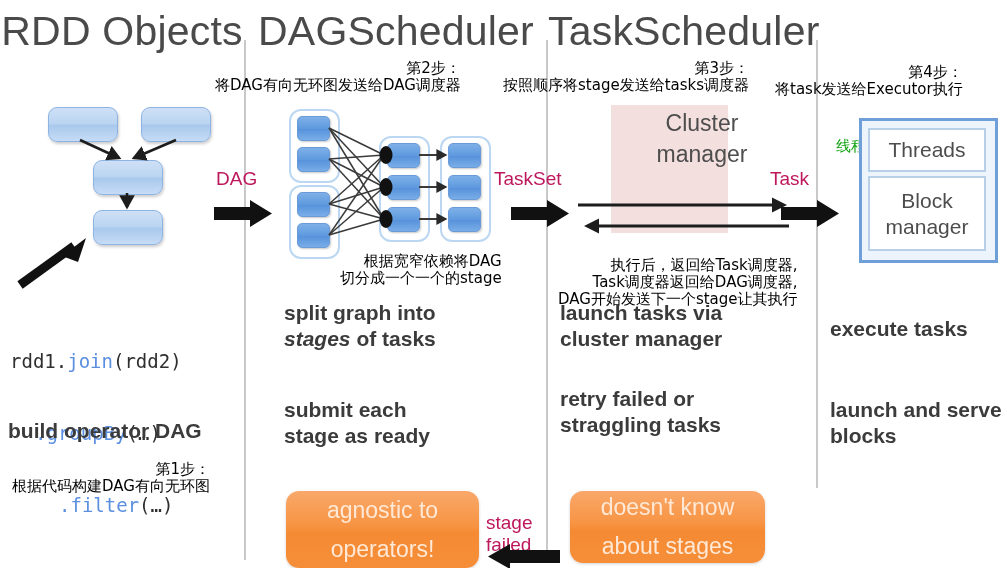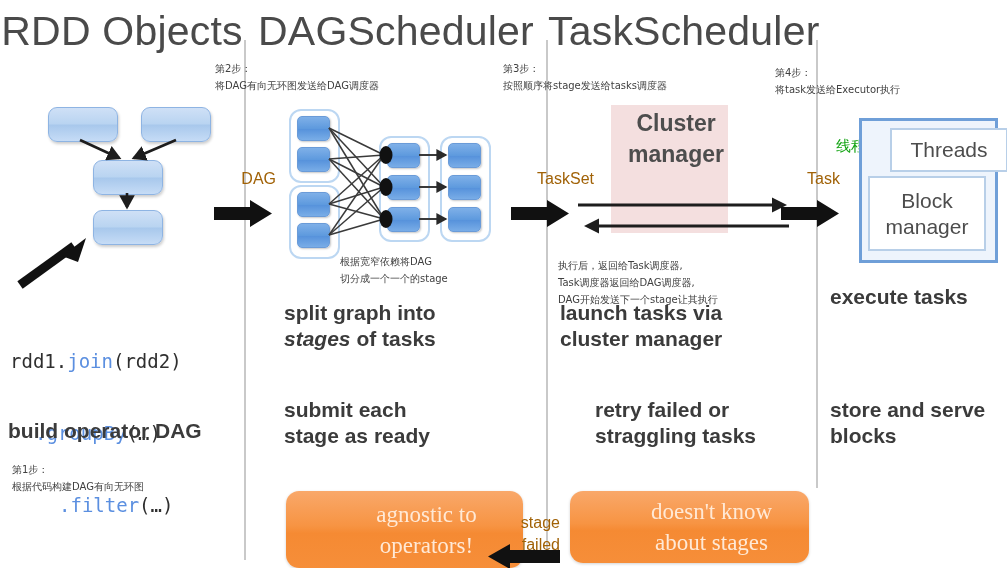--- a/index.html
+++ b/index.html
@@ -22,34 +22,35 @@
   
   .desc{
     position:absolute;color:#3b3b3b;font-size:21px;line-height:26px;
     font-weight:600;white-space:pre-line;
     font-family:"Liberation Sans","DejaVu Sans",sans-serif;
   }
   .desc em{font-style:italic;font-weight:700;}
 
   
   .zh-red{
-    position:absolute;color:#404040;font-size:10px;line-height:17px;
+    position:absolute;color:#000000;font-size:15px;line-height:17px;
     white-space:pre-line;font-weight:400;
     font-family:"DejaVu Sans","Liberation Sans",sans-serif;
+    text-align:right;
   }
   .zh-green{
     position:absolute;color:#13a413;font-size:15px;line-height:17px;
     white-space:nowrap;font-weight:400;
     font-family:"DejaVu Sans","Liberation Sans",sans-serif;
   }
 
   
   .flow-label{
-    position:absolute;color:#a16207;font-size:16px;line-height:22px;
-    font-weight:400;white-space:pre-line;text-align:right;
+    position:absolute;color:#be185d;font-size:19px;line-height:22px;
+    font-weight:400;white-space:pre-line;text-align:left;
     font-family:"Liberation Sans","DejaVu Sans",sans-serif;
   }
 
   
   .code{
     position:absolute;font-family:"DejaVu Sans Mono","Liberation Mono",monospace;
     font-size:19px;line-height:24px;color:#2f2f2f;white-space:pre;
   }
   .code .m{color:#5b8fe0;}
 
@@ -87,25 +88,24 @@
     position:absolute;border:2px solid #b8cfe8;background:#ffffff;
     display:flex;align-items:center;justify-content:center;text-align:center;
     color:#4d4d4d;font-size:21px;line-height:26px;white-space:pre-line;
     font-family:"Liberation Sans","DejaVu Sans",sans-serif;
   }
 
   
   .orange{
     position:absolute;border-radius:13px;
     background:linear-gradient(to bottom,#f9a86a 0%,#f79443 45%,#f58a33 55%,#f68e39 100%);
-    color:#ffe9d6;font-size:23px;line-height:31px;text-align:center;
+    color:#ffe9d6;font-size:23px;line-height:39px;text-align:center;
     display:flex;align-items:center;justify-content:center;white-space:pre-line;
     box-shadow:0 1px 3px rgba(0,0,0,.18);
-    font-family:Liberation Serif, serif;
-    padding-left:44px;
+    font-family:Liberation Sans, sans-serif;
   }
 
   svg{overflow:visible;}
 </style>
 </head>
 <body>
 
 <div id="stage">
 
   <div class="divider" style="left:244px;top:40px;height:520px;"></div>
@@ -213,47 +213,47 @@
   <div class="desc" style="left:284px;top:300px;"><span>split graph into</span><br><em>stages</em><span> of tasks</span></div>
   <div class="desc" style="left:284px;top:397px;">submit each
 stage as ready</div>
 
   <div class="flow-label" style="left:494px;top:168px;width:100px;">TaskSet</div>
   <svg class="abs" style="left:511px;top:198px;width:62px;height:32px;" viewBox="0 0 62 32">
     <path d="M0,9 L36,9 L36,2 L58,15.5 L36,29 L36,22 L0,22 z" fill="#111"></path>
   </svg>
 
   <div class="cluster-box" style="left:611px;top:105px;width:117px;height:128px;"></div>
-  <div class="cluster-text" style="left:607px;top:108px;width:138px;font-weight:bold;">Cluster
+  <div class="cluster-text" style="left:633px;top:108px;width:138px;">Cluster
 manager</div>
 
   <svg class="abs" style="left:578px;top:196px;width:215px;height:42px;" viewBox="0 0 215 42">
     <path d="M0,9 L196,9" stroke="#1d1d1d" stroke-width="3" fill="none"></path>
     <path d="M194,1.5 L209,9 L194,16.5 z" fill="#1d1d1d"></path>
     <path d="M19,30 L211,30" stroke="#1d1d1d" stroke-width="3" fill="none"></path>
     <path d="M21,22.5 L6,30 L21,37.5 z" fill="#1d1d1d"></path>
   </svg>
 
   <div class="desc" style="left:560px;top:300px;">launch tasks via
 cluster manager</div>
-  <div class="desc" style="left:560px;top:397px;margin-left:35px;">retry failed or
+  <div class="desc" style="left:560px;top:386px;">retry failed or
 straggling tasks</div>
 
   <div class="flow-label" style="left:770px;top:168px;width:70px;">Task</div>
   <svg class="abs" style="left:781px;top:198px;width:62px;height:32px;" viewBox="0 0 62 32">
     <path d="M0,9 L36,9 L36,2 L58,15.5 L36,29 L36,22 L0,22 z" fill="#111"></path>
   </svg>
 
   <div class="worker-outer" style="left:859px;top:118px;width:133px;height:139px;"></div>
-  <div class="worker-inner" style="left:868px;top:128px;width:114px;height:40px;margin-left:22px;">Threads</div>
+  <div class="worker-inner" style="left:868px;top:128px;width:114px;height:40px;">Threads</div>
   <div class="worker-inner" style="left:868px;top:176px;width:114px;height:71px;">Block
 manager</div>
 
-  <div class="desc" style="left:830px;top:284px;">execute tasks</div>
-  <div class="desc" style="left:830px;top:397px;">store and serve
+  <div class="desc" style="left:830px;top:316px;">execute tasks</div>
+  <div class="desc" style="left:830px;top:397px;">launch and serve
 blocks</div>
 
   <div class="orange" style="left:286px;top:491px;width:193px;height:77px;">agnostic to
 operators!</div>
   <div class="orange" style="left:570px;top:491px;width:195px;height:72px;">doesn't know
 about stages</div>
 
   <div class="flow-label" style="left:486px;top:512px;width:74px;">stage
 failed</div>
   <svg class="abs" style="left:488px;top:544px;width:72px;height:26px;" viewBox="0 0 72 26">

